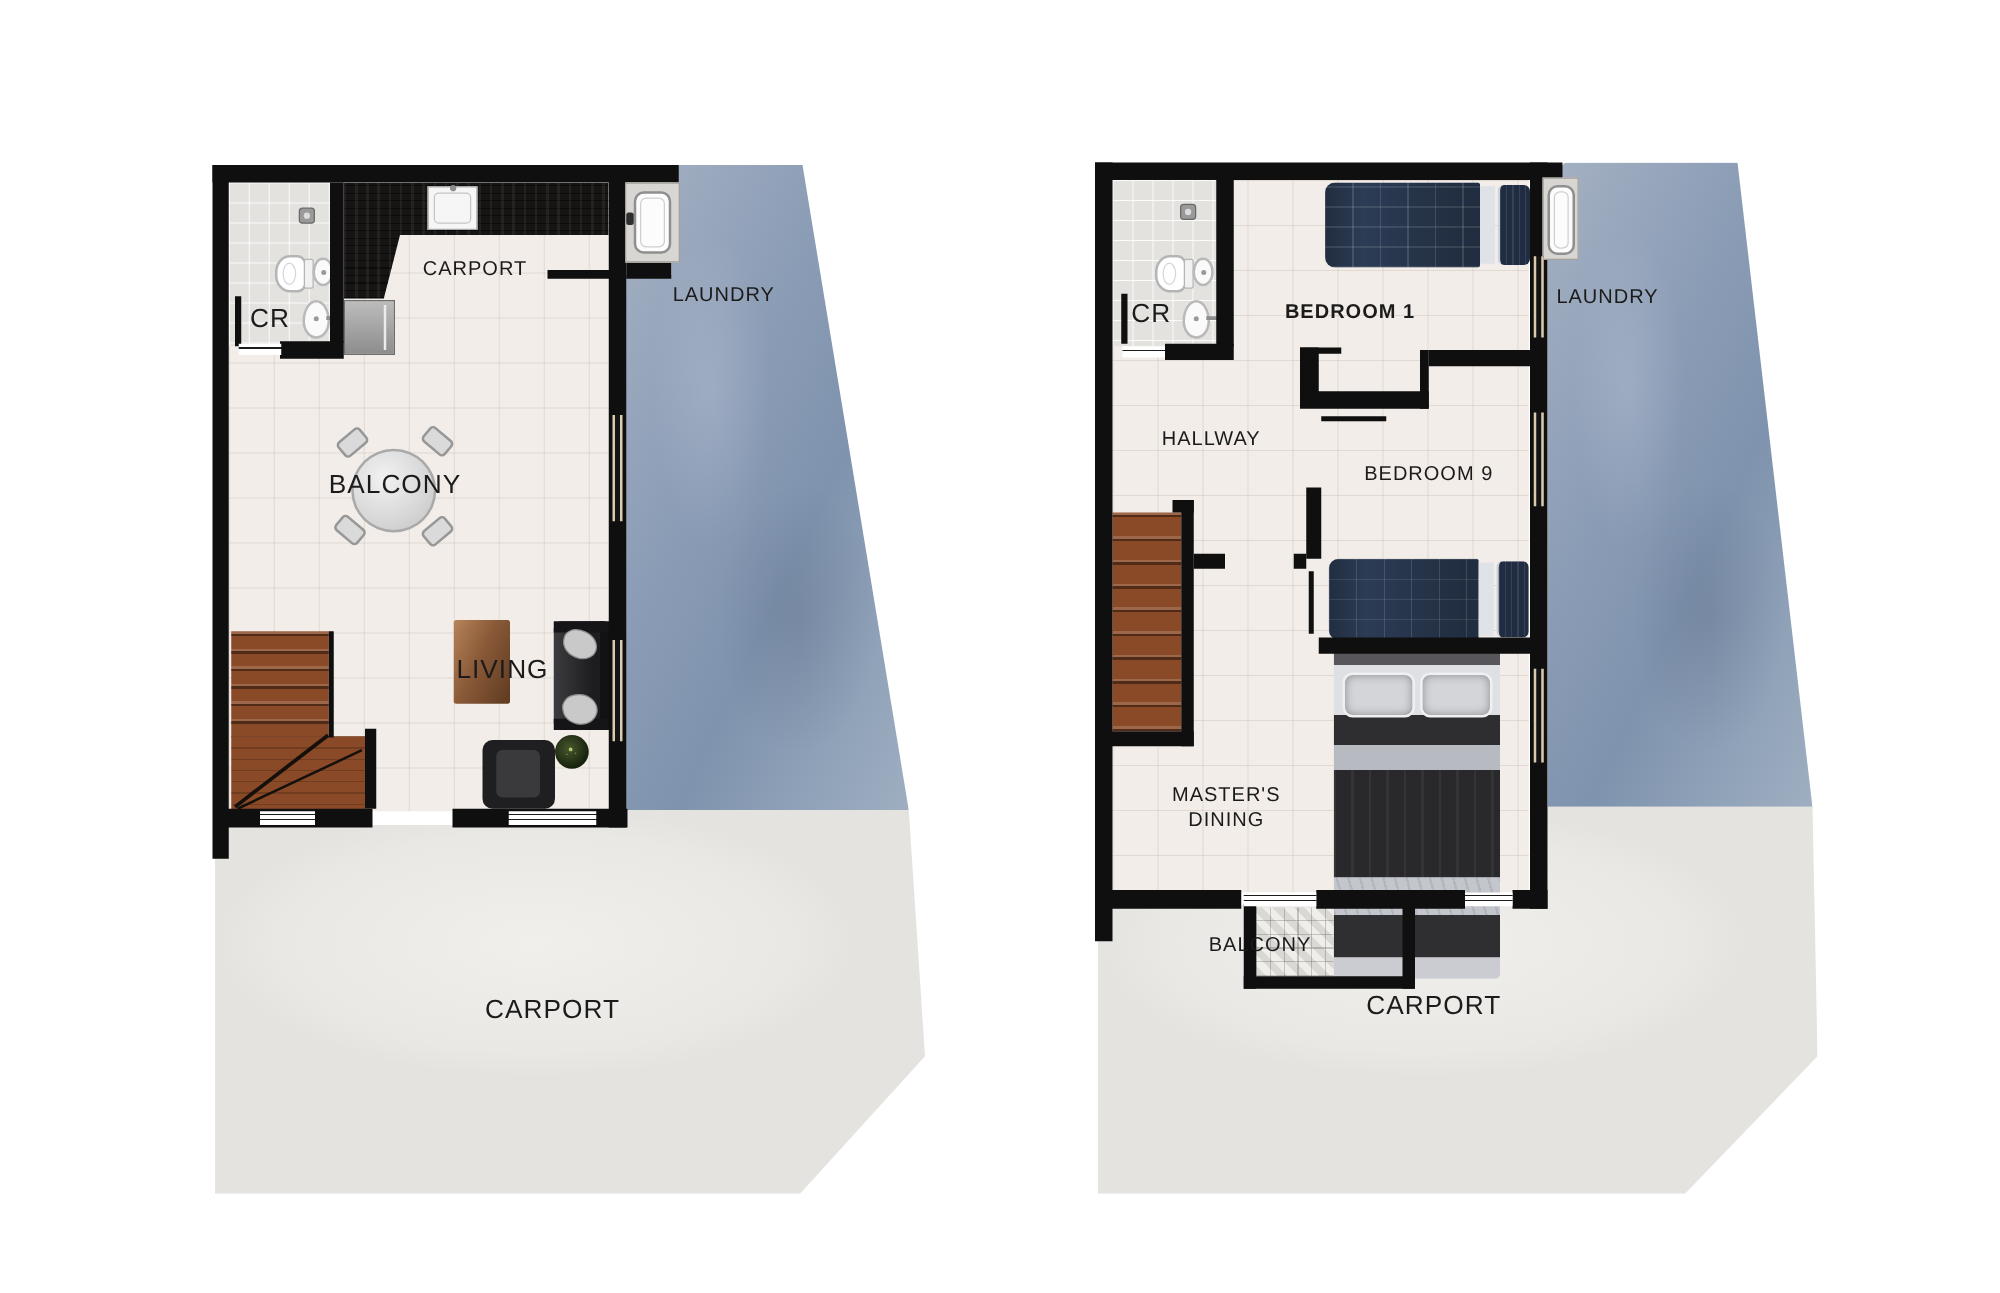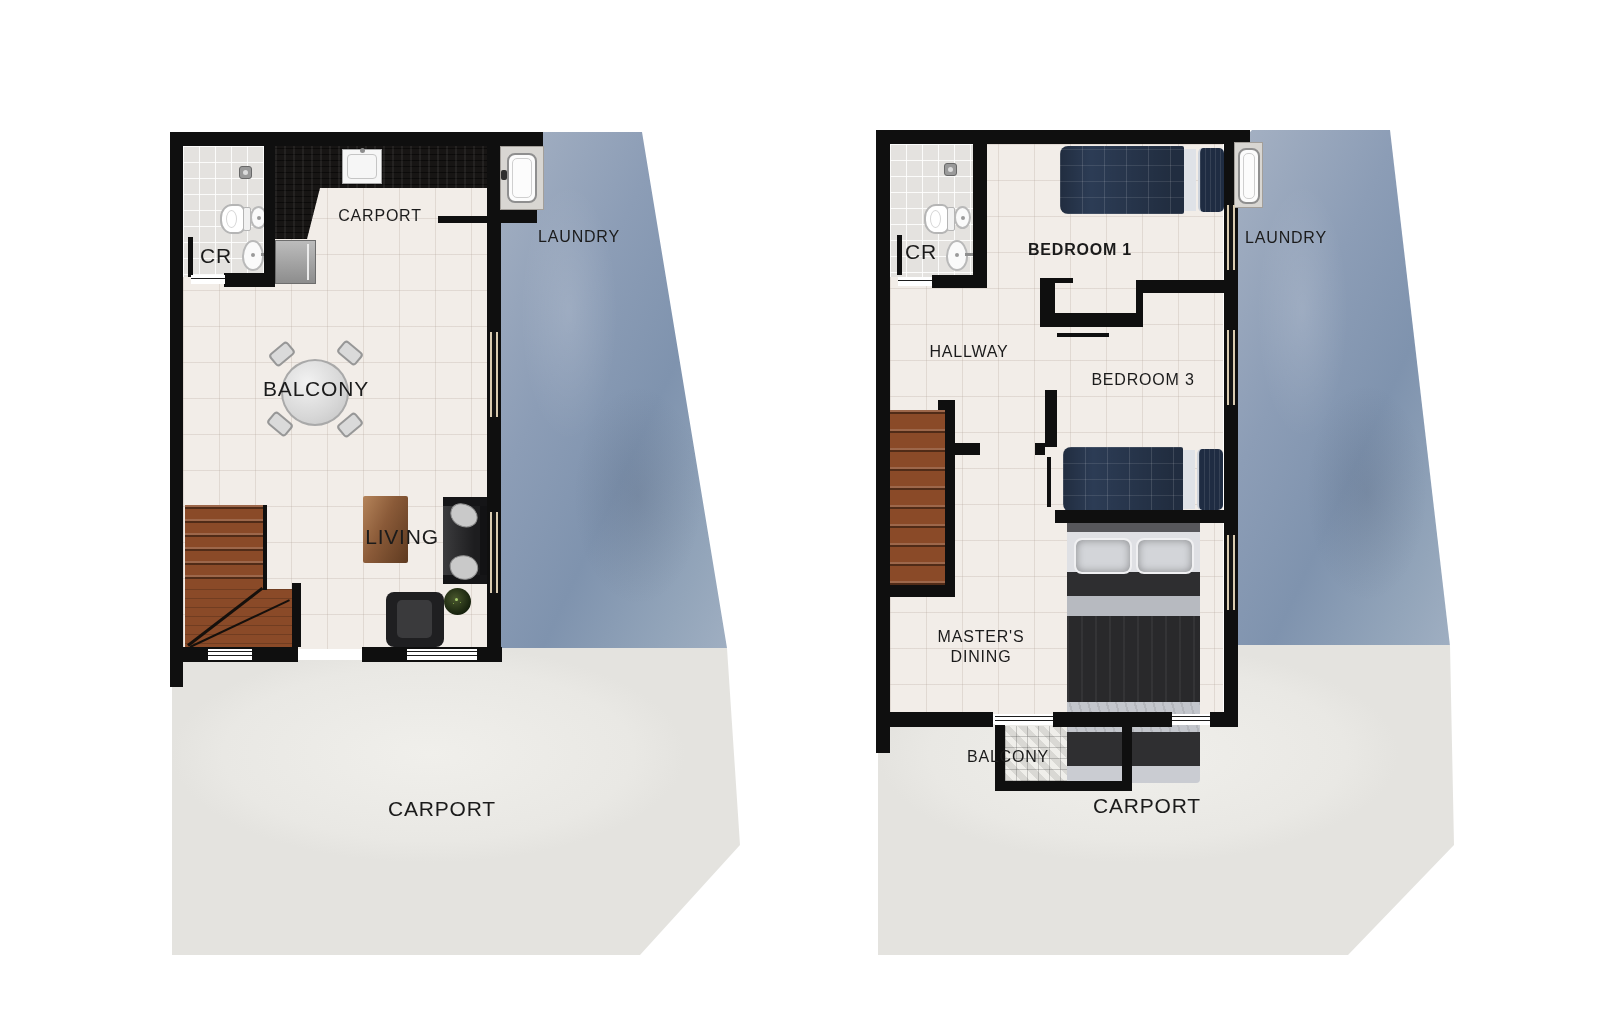--- a/index.html
+++ b/index.html
@@ -286,21 +286,21 @@
     <div class="abs win-v" style="left:1227px;top:330px;width:8px;height:75px;"></div>
     <div class="abs win-v" style="left:1227px;top:535px;width:8px;height:75px;"></div>
     <div class="abs sill-h" style="left:995px;top:714px;width:58px;height:11px;"></div>
     <div class="abs sill-h" style="left:1172px;top:714px;width:38px;height:11px;"></div>
     <div class="abs sill-h one" style="left:898px;top:277px;width:34px;height:9px;"></div>
 
     <div class="abs lbl big" style="left:921px;top:251px;">CR</div>
     <div class="abs lbl" style="left:1080px;top:250px;font-weight:bold;">BEDROOM 1</div>
     <div class="abs lbl" style="left:1286px;top:238px;">LAUNDRY</div>
     <div class="abs lbl" style="left:969px;top:352px;">HALLWAY</div>
-    <div class="abs lbl" style="left:1143px;top:380px;">BEDROOM 3</div>
+    <div class="abs lbl" style="left:1143px;top:380px;">BEDROOM 9</div>
     <div class="abs lbl two" style="left:981px;top:647px;">
       <span>MASTER'S</span><br>
       <span>DINING</span>
     </div>
     <div class="abs lbl" style="left:1008px;top:757px;">BALCONY</div>
     <div class="abs lbl big" style="left:1147px;top:805px;">CARPORT</div>
   </section>
 </div>
 
 </body></html>

